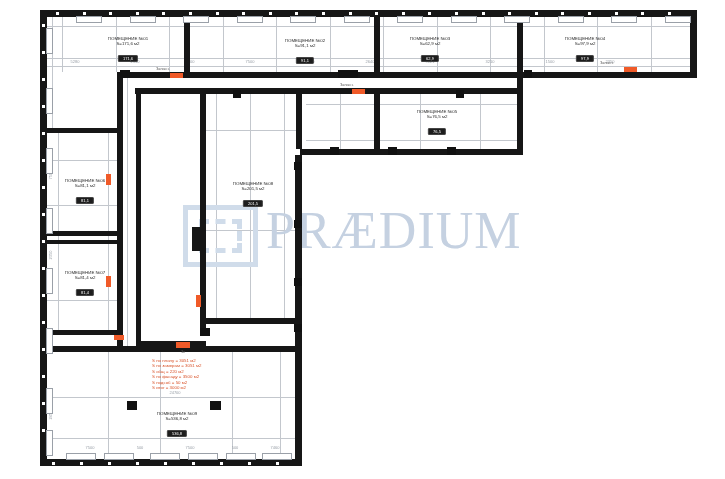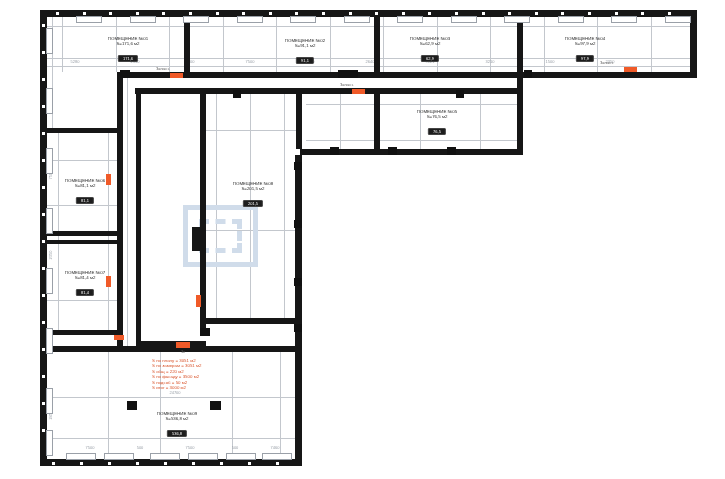--- a/index.html
+++ b/index.html
@@ -32,20 +32,21 @@
       font-size:13.5px;letter-spacing:5.5px;color:#ccd4de;white-space:nowrap;}
 </style>
 </head>
 <body>
 
 <div id="canvas">
   <div id="wm">
     <div class="wm-logo">
       <div class="wm-logo-inner"></div>
     </div>
+    <div class="wm-brand">PRÆDIUM</div>
   </div>
   <div id="plan-layers">
       <div class="gv" style="left: 52px; top: 17px; height: 111px;"></div>
       <div class="gv" style="left: 58px; top: 133px; height: 197px;"></div>
       <div class="gv" style="left: 108px; top: 133px; height: 197px;"></div>
       <div class="gv" style="left: 127px; top: 78px; height: 268px;"></div>
       <div class="gv" style="left: 216px; top: 94px; height: 224px;"></div>
       <div class="gv" style="left: 250px; top: 94px; height: 224px;"></div>
       <div class="gv" style="left: 284px; top: 94px; height: 224px;"></div>
       <div class="gv" style="left: 340px; top: 94px; height: 55px;"></div>

